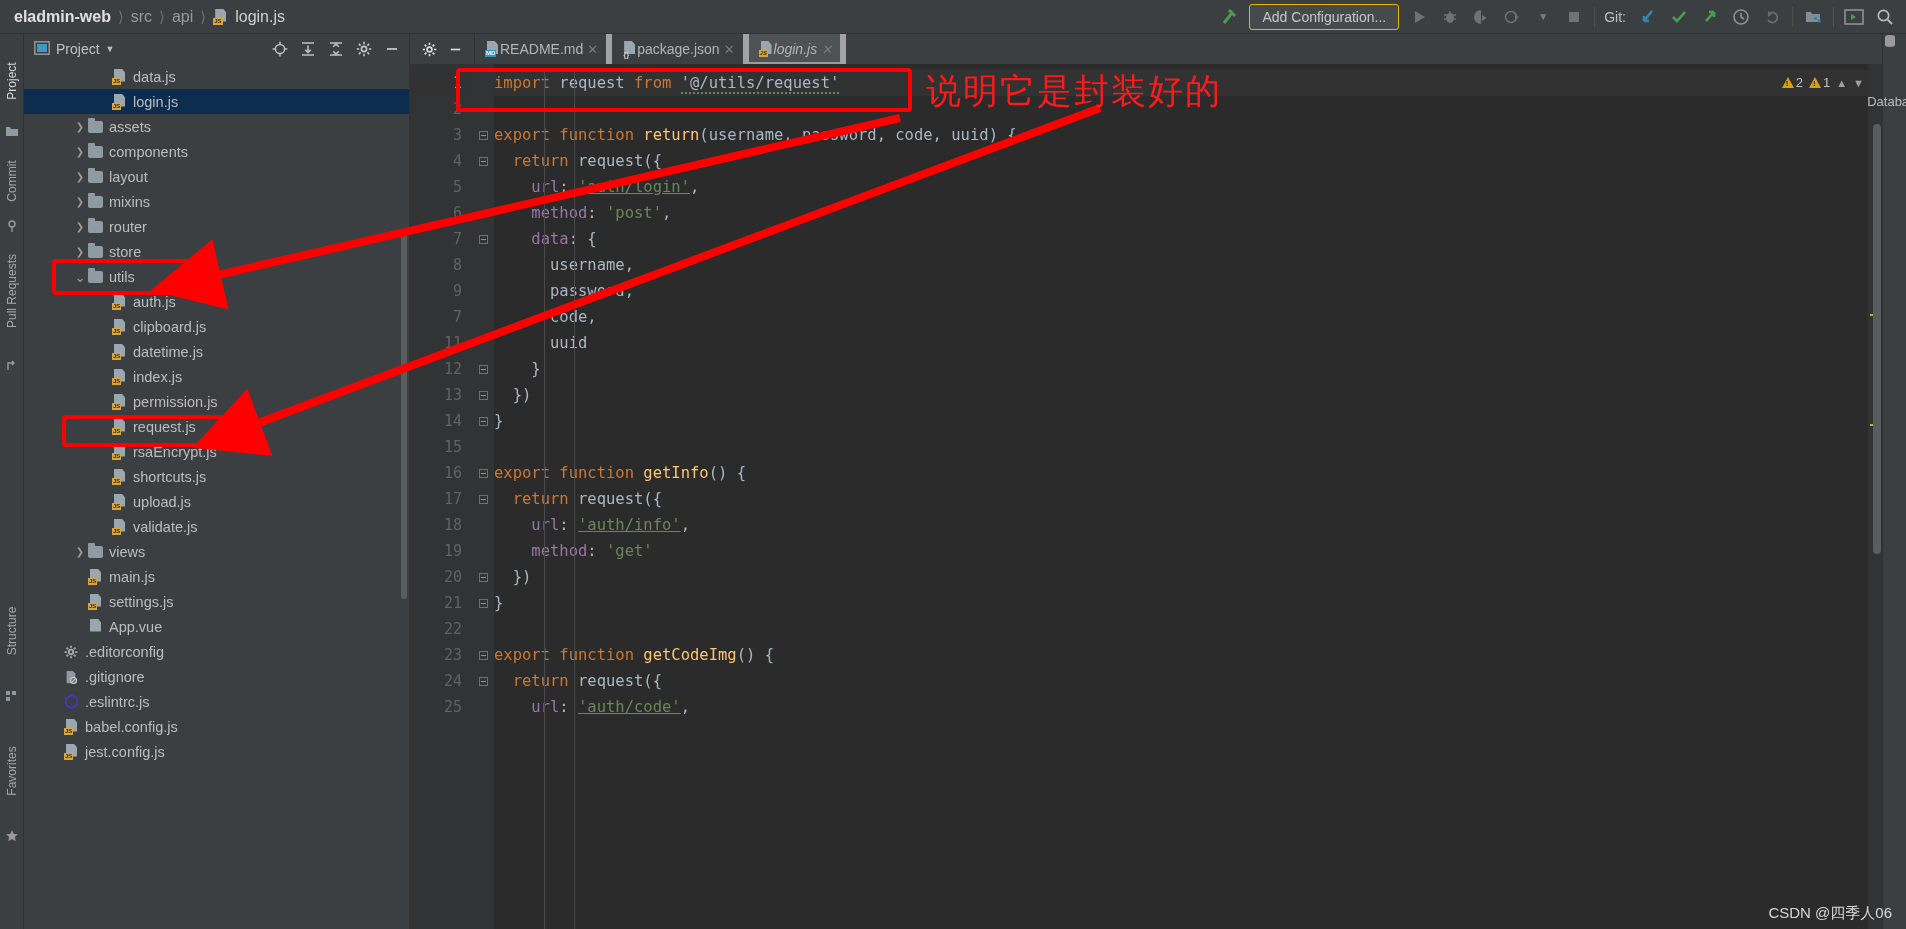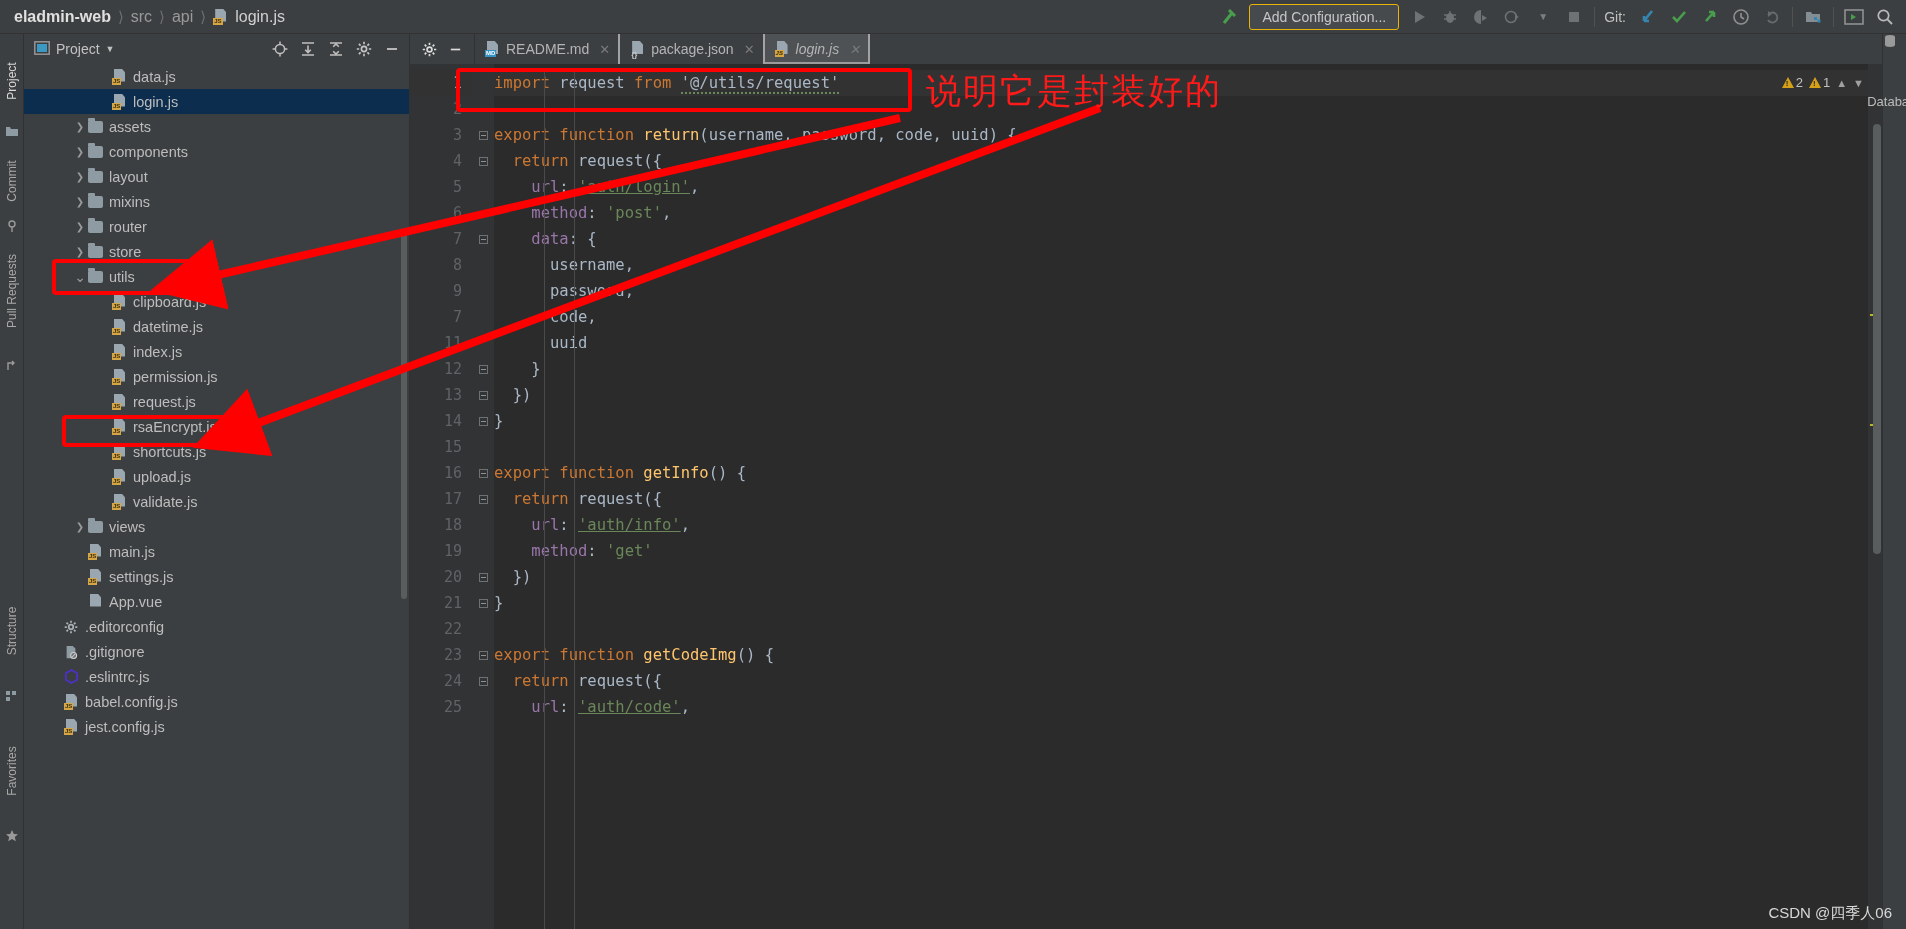--- a/index.html
+++ b/index.html
@@ -57,22 +57,22 @@
            position:relative; flex:0 0 15px;}
   .folder:before{content:"";position:absolute;left:0;top:-3px;width:7px;height:3px;background:#8f9ba3;border-radius:1px 1px 0 0;}
   .nm{ color:#bdbdbd; }
   .icoslot{ width:15px; margin-right:6px; flex:0 0 15px; display:flex; align-items:center;}
   .scrollbar{ position:absolute; right:2px; top:195px; width:6px; height:370px; background:#5a5d5e; border-radius:3px;}
 
   
   #editor{ flex:1; display:flex; flex-direction:column; background:#2b2b2b; position:relative; min-width:0;}
   #tabs{ height:30px; background:#3c3f41; display:flex; align-items:stretch; }
   .tabbtns{ display:flex; align-items:center; gap:4px; padding:0 8px; border-right:1px solid #2f3133;}
-  .tab{ display:flex; align-items:center; gap:6px; padding:0 8px 0 10px; font-size:14px; color:#b4b4b4;
-        border-right:2px solid #a3a3a3; position:relative;}
+  .tab{ display:flex; align-items:center; padding:0 8px 0 10px; font-size:14px; color:#b4b4b4;
+        border-right:6px solid #a3a3a3; position:relative;}
   .tab .x{ color:#7a7a7a; font-size:13px; margin-left:4px;}
   .tab.active{ background:#4e5254; font-style:italic; }
   .tab.active:after{ content:""; position:absolute; left:0; right:0; bottom:0; height:2px; background:#9b9b9b;}
 
   #codearea{ flex:1; display:flex; position:relative; overflow:hidden; background:#2b2b2b; }
   #gutter{ width:62px; background:#313335; flex:0 0 62px; padding-top:6px; text-align:right; }
   .ln{ height:26px; line-height:26px; color:#606366; font-size:15px; padding-right:10px;
        font-family:"DejaVu Sans Mono", monospace;}
   .ln.cur{ color:#a4a3a3; background:#323232;}
   #folds{ width:22px; background:#313335; flex:0 0 22px; padding-top:6px;}
@@ -372,20 +372,31 @@
         </div>
         <div class="row">
           <span style="flex: 0 0 72px;"></span>
           <span class="arrow"></span>
           <span class="icoslot">
             <span class="jsicon">
               <span class="pg"></span>
               <span class="lbl">JS</span>
             </span>
           </span>
+          <span class="nm">auth.js</span>
+        </div>
+        <div class="row">
+          <span style="flex: 0 0 72px;"></span>
+          <span class="arrow"></span>
+          <span class="icoslot">
+            <span class="jsicon">
+              <span class="pg"></span>
+              <span class="lbl">JS</span>
+            </span>
+          </span>
           <span class="nm">clipboard.js</span>
         </div>
         <div class="row">
           <span style="flex: 0 0 72px;"></span>
           <span class="arrow"></span>
           <span class="icoslot">
             <span class="jsicon">
               <span class="pg"></span>
               <span class="lbl">JS</span>
             </span>

